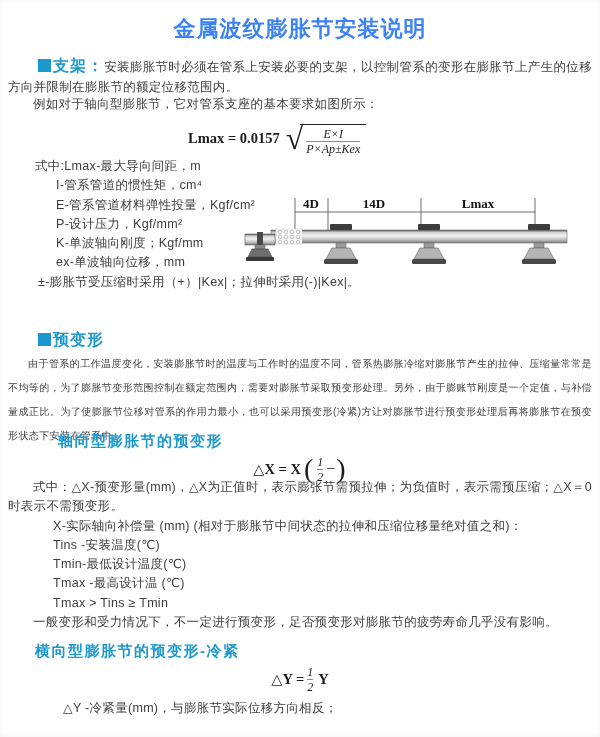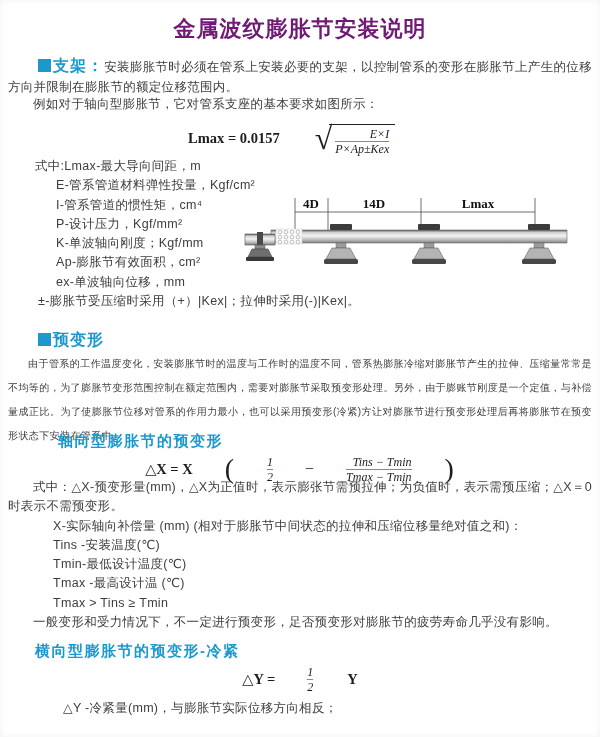--- a/index.html
+++ b/index.html
@@ -8,36 +8,36 @@
     background:#ffffff;
     font-family:"Liberation Sans","DejaVu Sans",sans-serif;
     color:#3d3d3d;
     position:relative;
     overflow:hidden;
     box-shadow:inset 0 0 6px rgba(0,0,0,.06);
   }
   .abs{position:absolute;}
   .page-title{
     top:14px;left:0;width:600px;text-align:center;
-    font-size:22px;font-weight:bold;color:#701a75;letter-spacing:1px;
+    font-size:22px;font-weight:bold;color:#3b82f6;letter-spacing:1px;
   }
   .sq{
     display:inline-block;width:13px;height:13px;background:#1b99cf;
     margin-right:2px;vertical-align:-1px;
   }
   .sec-head{font-size:16px;font-weight:bold;color:#1b99cf;letter-spacing:1px;}
   .body-txt{font-size:12.5px;line-height:20px;letter-spacing:.3px;text-align:justify;}
   .intro{top:56px;left:8px;width:584px;}
   .intro p{margin:0;text-indent:30px;}
   .example{top:96px;left:8px;width:584px;text-indent:2em;font-size:12.5px;letter-spacing:.3px;}
 
   
-  .formula{font-family:"Liberation Serif","DejaVu Serif",serif;color:#1c1c1c;gap:29px;}
+  .formula{font-family:"Liberation Serif","DejaVu Serif",serif;color:#1c1c1c;}
   .f-lhs{font-weight:bold;font-size:14.5px;}
-  .frac{display:inline-flex;flex-direction:column;text-align:right;vertical-align:middle;
+  .frac{display:inline-flex;flex-direction:column;text-align:center;vertical-align:middle;
         font-style:italic;font-size:12px;line-height:14px;padding:0 3px;}
   .frac .den{border-top:1px solid #22c55e;}
   .sqrt{display:inline-flex;align-items:flex-start;margin-left:6px;}
   .radsign{font-size:32px;line-height:34px;font-weight:bold;margin-right:-3px;transform:translateY(1px);}
   .radicand{border-top:1.6px solid #222;padding:2px 3px 0;margin-top:4px;display:inline-block;}
   .formula1{top:118px;left:188px;display:flex;align-items:center;height:40px;}
   .bigparen{font-size:28px;font-weight:400;line-height:30px;padding:0 1px;}
   .formula2{top:450px;left:0;width:600px;display:flex;justify-content:center;align-items:center;height:38px;}
   .formula2 .f-lhs{margin-right:2px;}
   .formula3{top:664px;left:0;width:600px;display:flex;justify-content:center;align-items:center;height:30px;}
@@ -83,25 +83,24 @@
       <span class="frac">
         <span class="num">E×I</span>
         <span class="den">P×Ap±Kex</span>
       </span>
     </span>
   </span>
 </div>
 
 <div class="abs defs">
   <div class="d0">式中:Lmax-最大导向间距，m</div>
+  <div class="di">I-管系管道的惯性矩，cm⁴</div>
   <div class="di">E-管系管道材料弹性投量，Kgf/cm²</div>
-  <div class="di">I-管系管道的惯性矩，cm⁴</div>
   <div class="di">P-设计压力，Kgf/mm²</div>
   <div class="di">K-单波轴向刚度；Kgf/mm</div>
-  <div class="di">Ap-膨胀节有效面积，cm²</div>
   <div class="di">ex-单波轴向位移，mm</div>
   <div class="dpm">±-膨胀节受压缩时采用（+）|Kex|；拉伸时采用(-)|Kex|。</div>
 </div>
 
 <svg class="abs diagram" width="352" height="96" viewBox="0 0 352 96">
   <defs>
     <linearGradient id="pg" x1="0" y1="0" x2="0" y2="1">
       <stop offset="0%" stop-color="#595959"></stop>
       <stop offset="18%" stop-color="#cfcfcf"></stop>
       <stop offset="45%" stop-color="#f3f3f3"></stop>
@@ -181,24 +180,20 @@
 <div class="abs sub-head axial-head">轴向型膨胀节的预变形</div>
 
 <div class="abs formula formula2">
   <span class="f-lhs">△X = X</span>
   <span class="bigparen">(</span>
   <span class="frac">
     <span class="num">1</span>
     <span class="den">2</span>
   </span>
   <span>−</span>
-  <span class="frac">
-    <span class="num">Tins − Tmin</span>
-    <span class="den">Tmax − Tmin</span>
-  </span>
   <span class="bigparen">)</span>
 </div>
 
 <div class="abs axial-notes">
   <p class="n0">式中：△X-预变形量(mm)，△X为正值时，表示膨张节需预拉伸；为负值时，表示需预压缩；△X＝0时表示不需预变形。</p>
   <div class="nl">X-实际轴向补偿量 (mm) (相对于膨胀节中间状态的拉伸和压缩位移量绝对值之和)：</div>
   <div class="nl">Tins -安装温度(℃)</div>
   <div class="nl">Tmin-最低设计温度(℃)</div>
   <div class="nl">Tmax -最高设计温 (℃)</div>
   <div class="nl">Tmax &gt; Tins ≥ Tmin</div>

